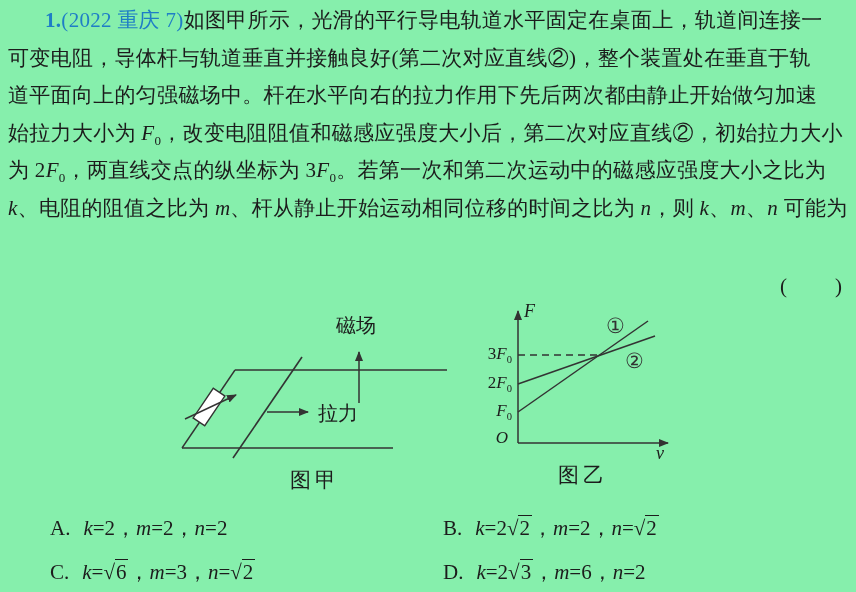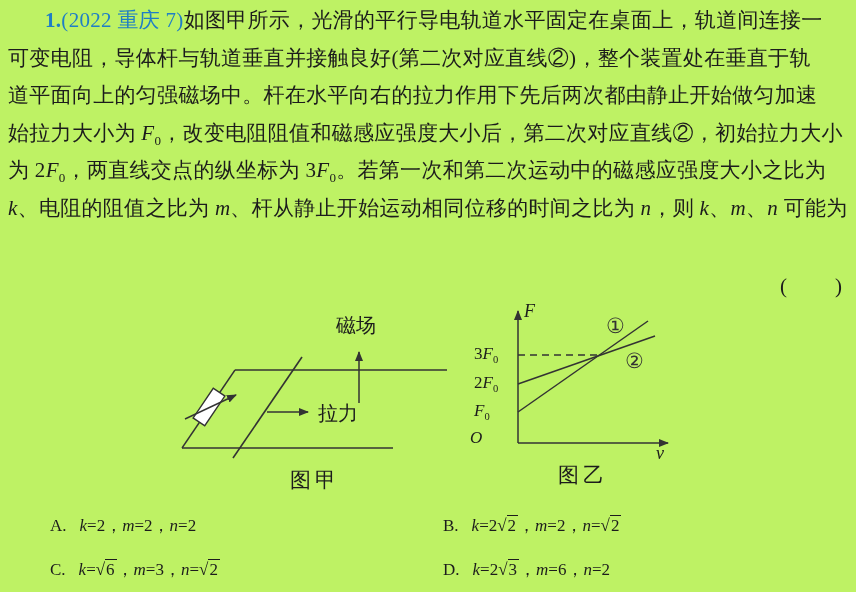--- a/index.html
+++ b/index.html
@@ -1,17 +1,17 @@
 <!DOCTYPE html>
 <html><head>
 <meta charset="utf-8">
 <style>
   html,body{margin:0;padding:0;background:#fff;}
   .page{
-    position:relative;width:856px;height:592px;background:#bef264;
+    position:relative;width:856px;height:592px;background:#86efac;
     font-family:"Liberation Serif","DejaVu Serif",serif;
     color:#1c1c1c;overflow:hidden;
   }
   
   .text-block{position:absolute;left:8px;top:2px;width:846px;}
   .line{height:37.6px;line-height:37.6px;font-size:21px;letter-spacing:0.3px;white-space:nowrap;}
   .line-first{padding-left:37px;}
   .blue{color:#1f7ec6;}
   .num{font-weight:bold;}
   sub{font-size:0.62em;}
@@ -19,25 +19,25 @@
   .sq{white-space:nowrap;}
   .sq .rad{border-top:1.4px solid currentColor;padding:0 2px 0 1px;}
   .answer-blank{position:absolute;right:12px;top:272px;font-size:21px;letter-spacing:2px;}
   
   .fig{position:absolute;}
   .fig-jia{left:150px;top:300px;width:320px;height:195px;}
   .fig-yi{left:470px;top:295px;width:220px;height:195px;}
   .fig svg{position:absolute;left:0;top:0;}
   .fig-label{position:absolute;font-size:20px;white-space:nowrap;}
   .fig-caption{position:absolute;font-size:21px;text-align:center;letter-spacing:4px;}
-  .tick{position:absolute;font-size:17px;text-align:left;width:38px;white-space:nowrap;}
+  .tick{position:absolute;font-size:17px;text-align:right;width:38px;white-space:nowrap;}
   .axis-letter{position:absolute;font-size:18px;}
   .badge{position:absolute;font-size:21px;color:#333;line-height:1;}
   
-  .option{position:absolute;font-size:17px;white-space:nowrap;}
+  .option{position:absolute;font-size:21px;white-space:nowrap;}
   .opt-label{margin-right:13px;}
   .opt-a{left:50px;top:514px;}
   .opt-b{left:443px;top:514px;}
   .opt-c{left:50px;top:558px;}
   .opt-d{left:443px;top:558px;}
 </style>
 </head>
 <body>
 
 <div class="page">

